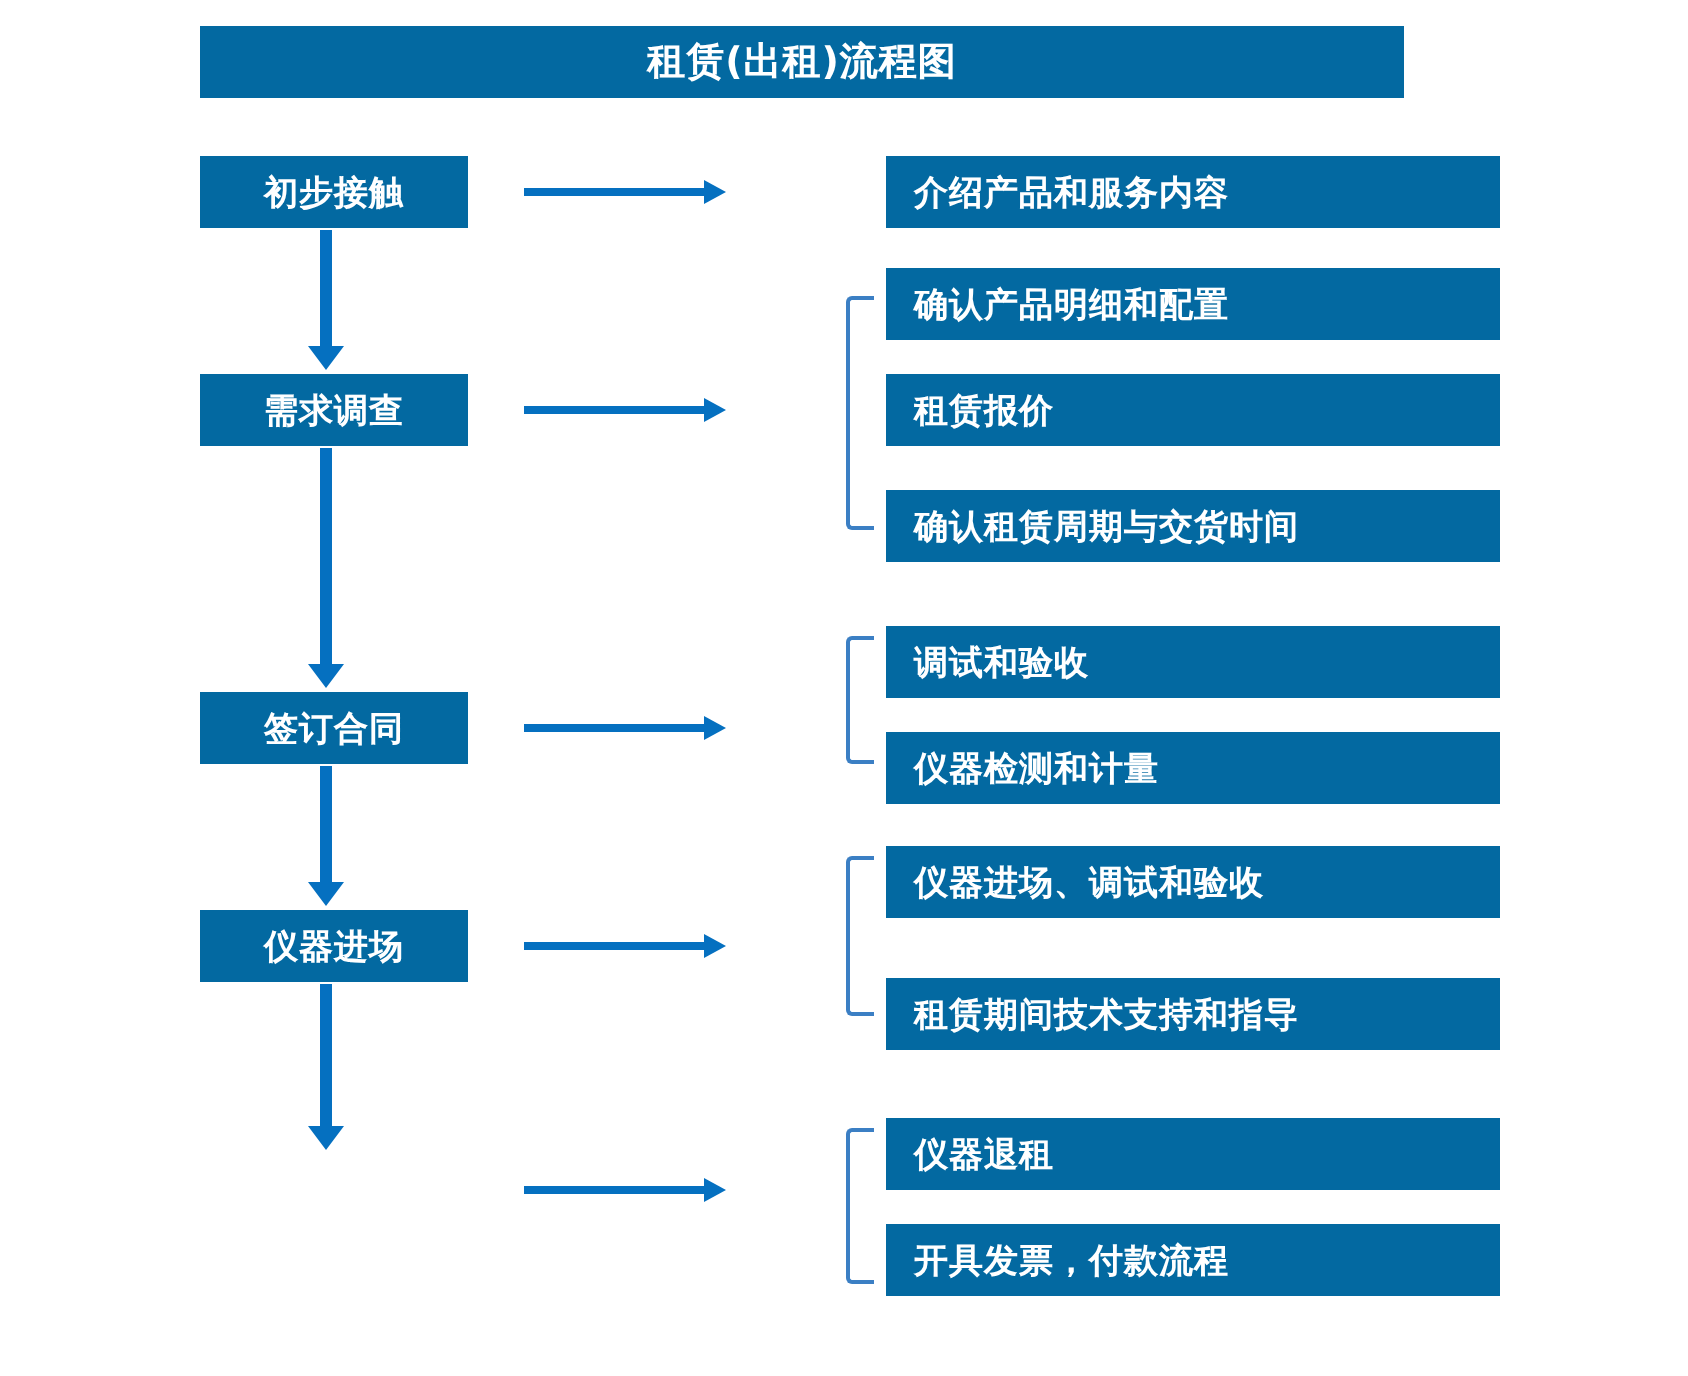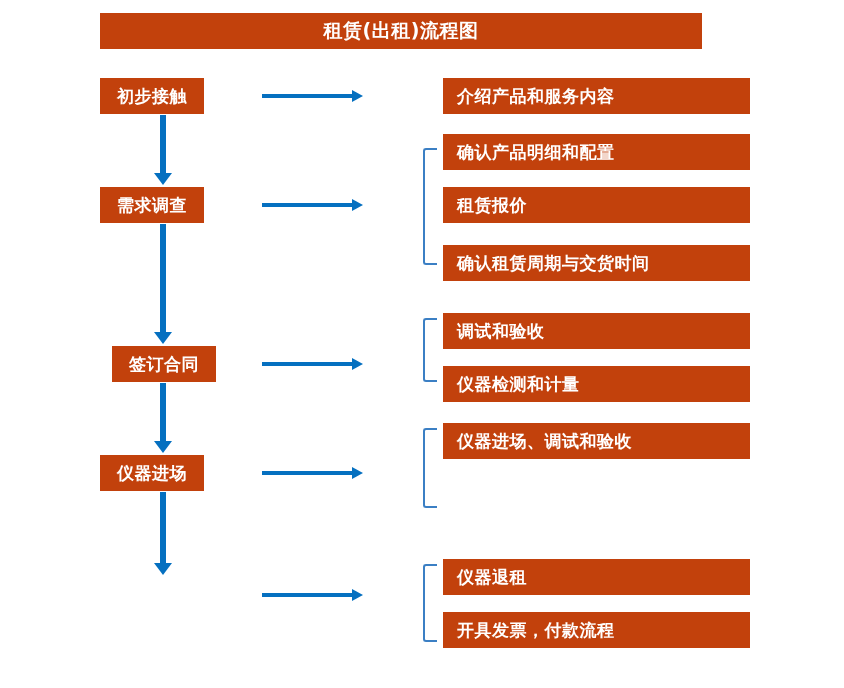--- a/index.html
+++ b/index.html
@@ -16,39 +16,39 @@
   }
   #canvas {
     position: absolute;
     left: 0;
     top: 0;
     width: 844px;
     height: 688px;
   }
   .box {
     position: absolute;
-    background: #c2410c;
+    background: #0369a1;
     color: #ffffff;
     font-weight: bold;
     display: flex;
     align-items: center;
     box-sizing: border-box;
     letter-spacing: 0.5px;
     white-space: nowrap;
   }
   .title-bar {
     left: 100px;
     top: 13px;
     width: 602px;
     height: 36px;
     justify-content: center;
     font-size: 19px;
   }
   .stage-box {
-    width: 104px;
+    width: 134px;
     height: 36px;
     justify-content: center;
     font-size: 17px;
   }
   .detail-box {
     left: 443px;
     width: 307px;
     height: 36px;
     justify-content: flex-start;
     padding-left: 14px;
@@ -144,21 +144,21 @@
 
   <div class="box detail-box" style="top:134px;">确认产品明细和配置</div>
   <div class="box detail-box" style="top:187px;">租赁报价</div>
   <div class="box detail-box" style="top:245px;">确认租赁周期与交货时间</div>
 
   <div class="v-arrow" style="top:224px; height:120px;">
     <div class="shaft" style="height:108px;"></div>
     <div class="head"></div>
   </div>
 
-  <div class="box stage-box" style="left:112px; top:346px;font-family:Liberation Mono, monospace;">签订合同</div>
+  <div class="box stage-box" style="left:100px; top:346px;font-family:Liberation Mono, monospace;">签订合同</div>
 
   <div class="h-arrow" style="left:262px; top:356px;">
     <div class="shaft"></div>
     <div class="head"></div>
   </div>
 
   <div class="bracket" style="top:318px; height:64px;"></div>
 
   <div class="box detail-box" style="top:313px;">调试和验收</div>
   <div class="box detail-box" style="top:366px;">仪器检测和计量</div>
@@ -171,20 +171,21 @@
   <div class="box stage-box" style="left:100px; top:455px;">仪器进场</div>
 
   <div class="h-arrow" style="left:262px; top:465px;">
     <div class="shaft"></div>
     <div class="head"></div>
   </div>
 
   <div class="bracket" style="top:428px; height:80px;"></div>
 
   <div class="box detail-box" style="top:423px;">仪器进场、调试和验收</div>
+  <div class="box detail-box" style="top:489px;">租赁期间技术支持和指导</div>
 
   <div class="v-arrow" style="top:492px; height:83px;">
     <div class="shaft" style="height:71px;"></div>
     <div class="head"></div>
   </div>
 
 
   <div class="h-arrow" style="left:262px; top:587px;">
     <div class="shaft"></div>
     <div class="head"></div>

